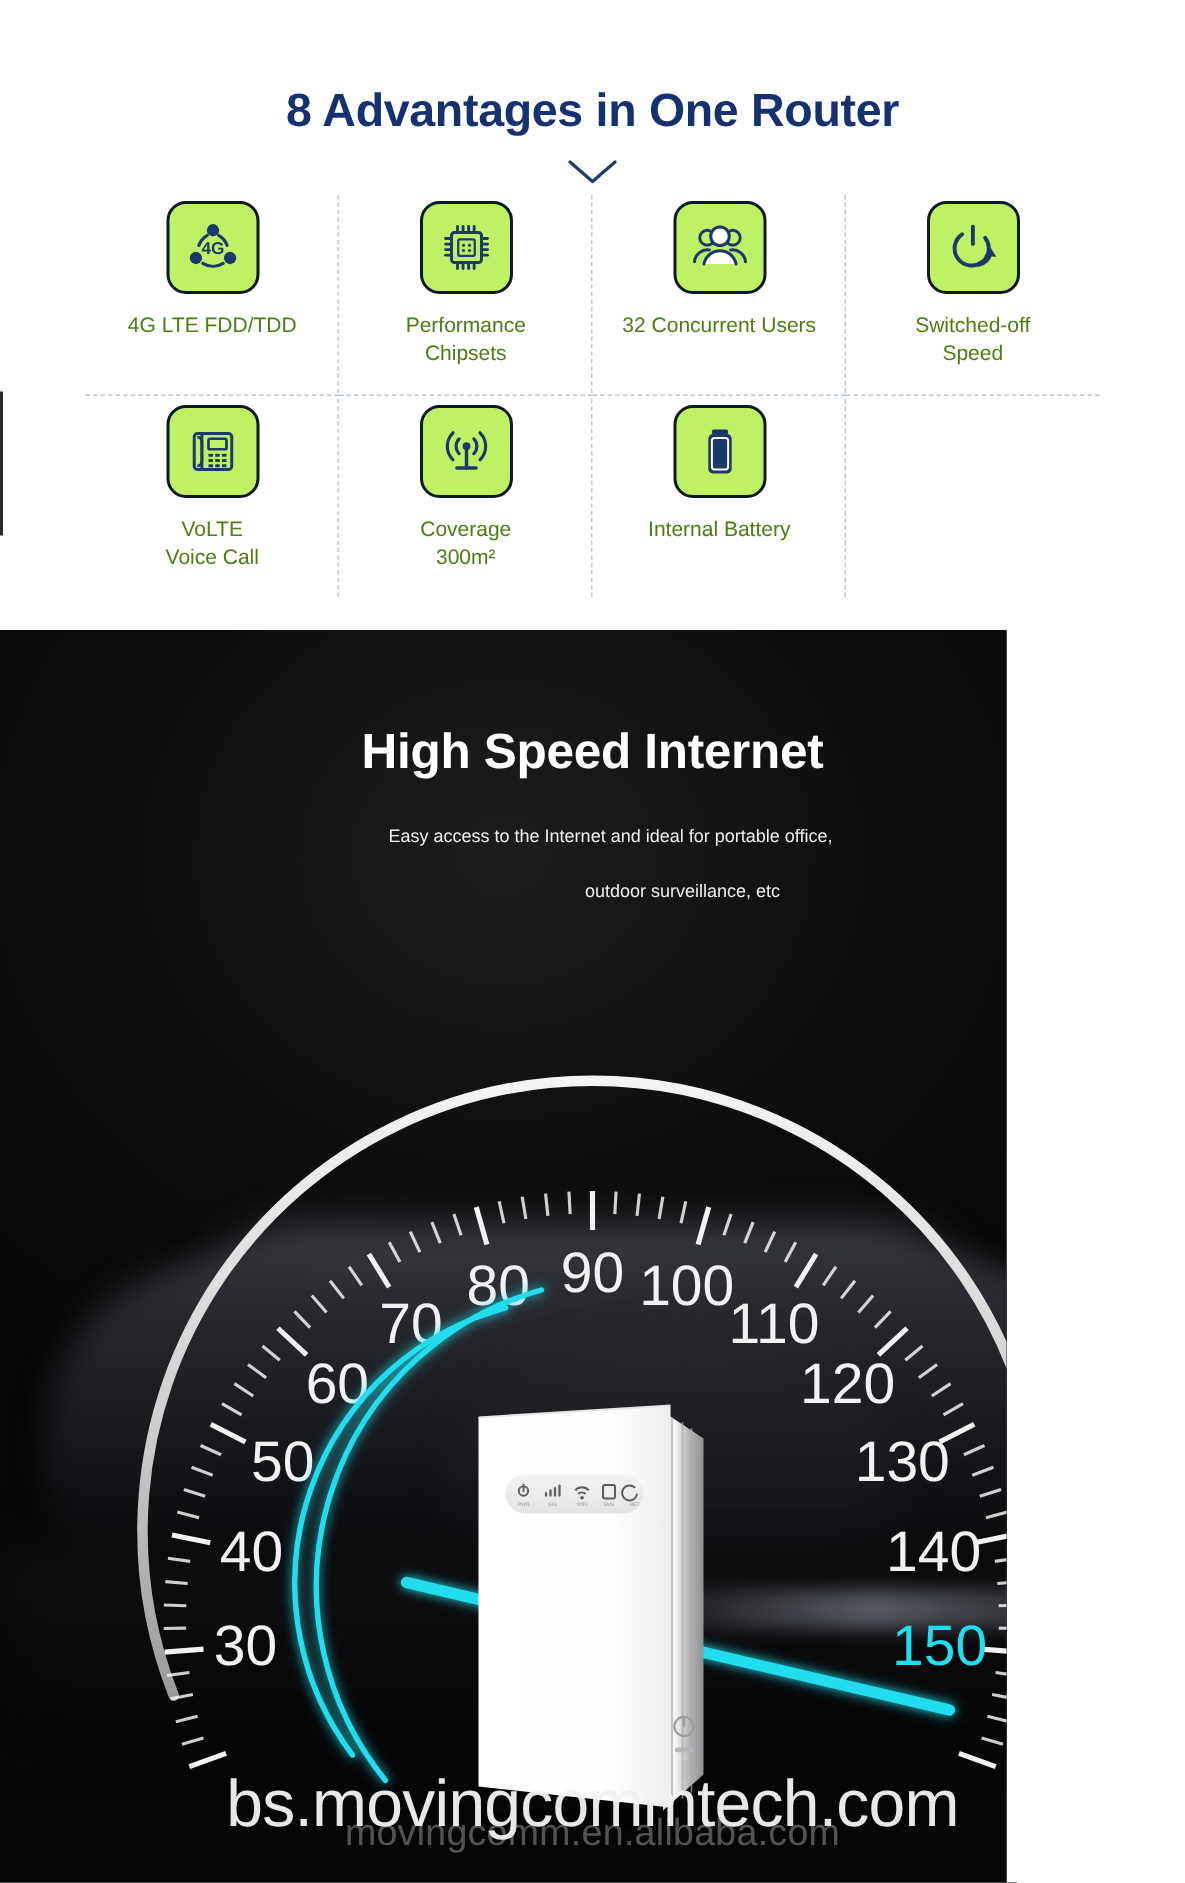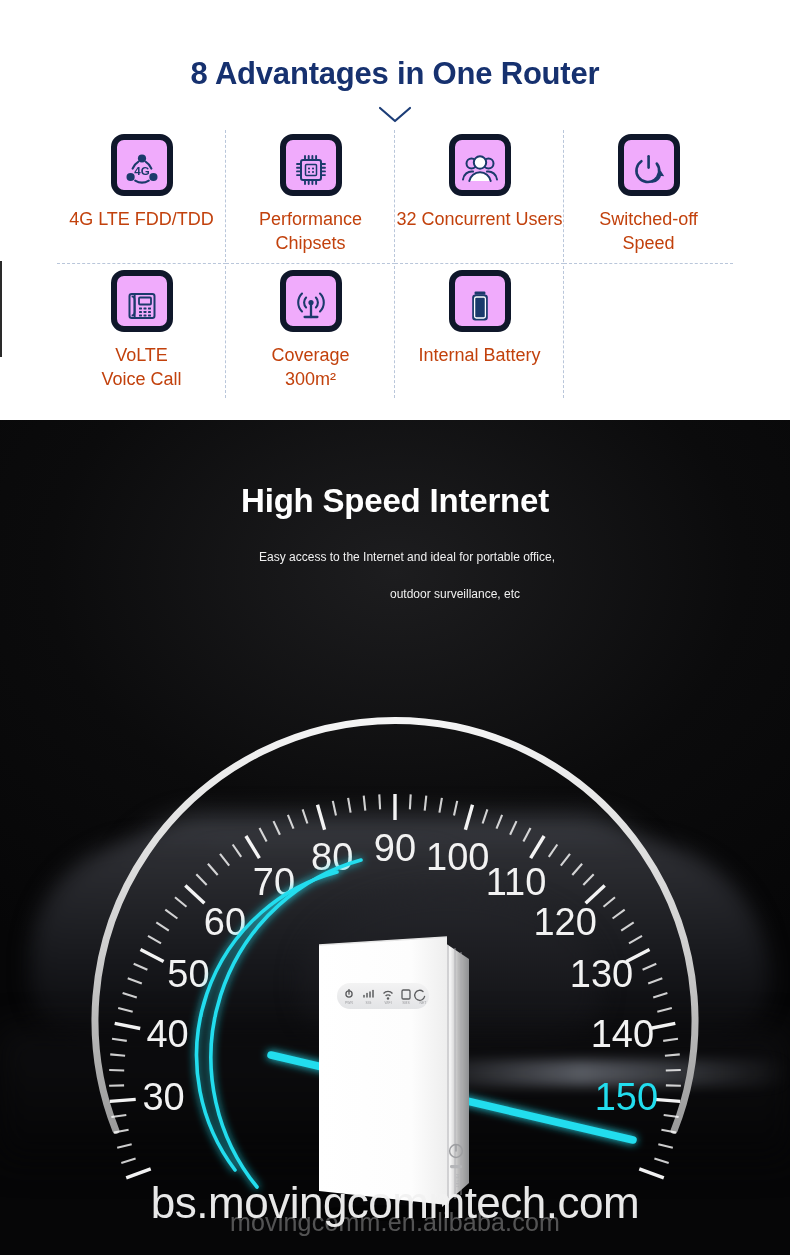--- a/index.html
+++ b/index.html
@@ -56,40 +56,40 @@
     border-right:1px dashed #b9c6da;
   }
   
   .feature-cell:nth-child(-n+4)::before {
     content:""; position:absolute; left:0; right:0; bottom:0;
     border-bottom:1px dashed #b9c6da;
   }
 
   .feature-icon-box {
     width:62px; height:62px;
-    border:6px solid #0f172a;
+    border:2px solid #0f172a;
     border-radius:13px;
-    display:flex; align-items:flex-end; justify-content:center;
-    background:#f0abfc;
+    display:flex; align-items:center; justify-content:center;
+    background:#bef264;
     flex:none;
   }
   .feature-icon-box svg { display:block; }
 
   .feature-label {
     margin-top:11px;
-    font-size:18px;
-    color:#c2410c;
+    font-size:14px;
+    color:#4d7c0f;
     text-align:center;
     line-height:1.35;
     white-space:pre-line;
   }
 
   
   #hero-section {
-    position:absolute; left:0; top:420px; width:790px; height:835px;
+    position:absolute; left:0; top:420px; width:671px; height:835px;
     overflow:hidden;
     background:
       radial-gradient(ellipse 80% 55% at 50% 18%, #1d1d1f 0%, #0b0b0c 55%, #060607 100%),
       #070708;
   }
 
   
   .bg-shape {
     position:absolute;
     border-radius:50%;

